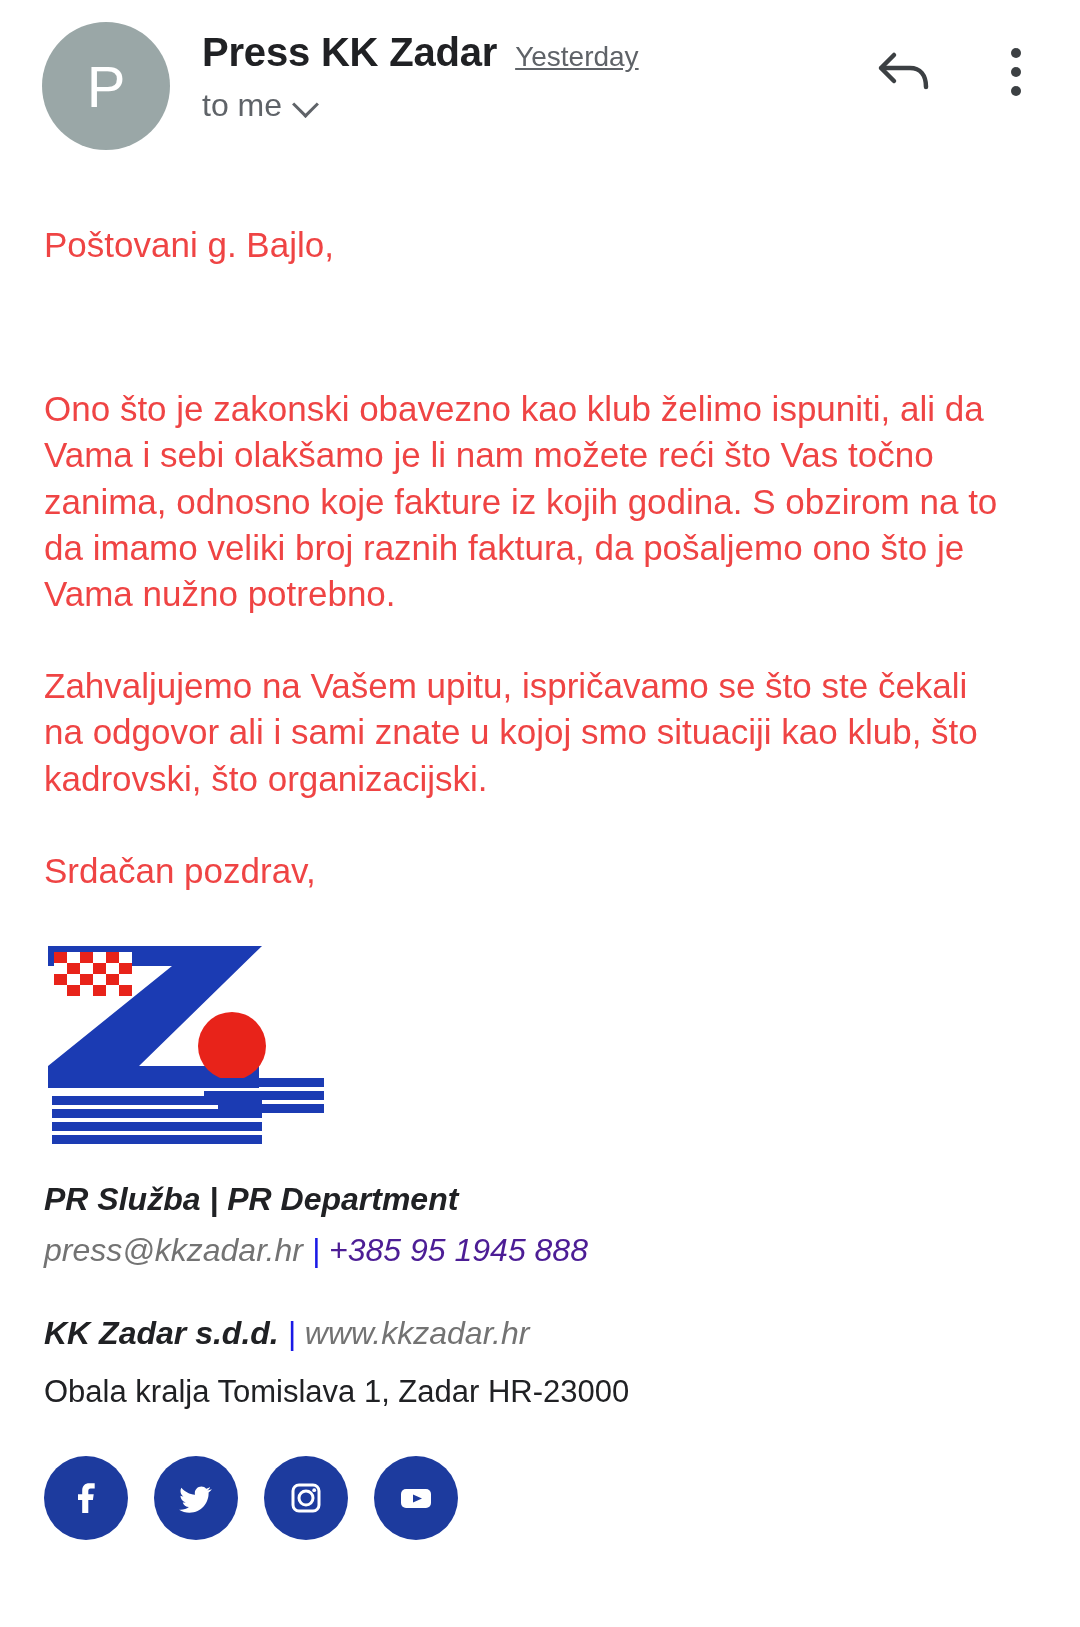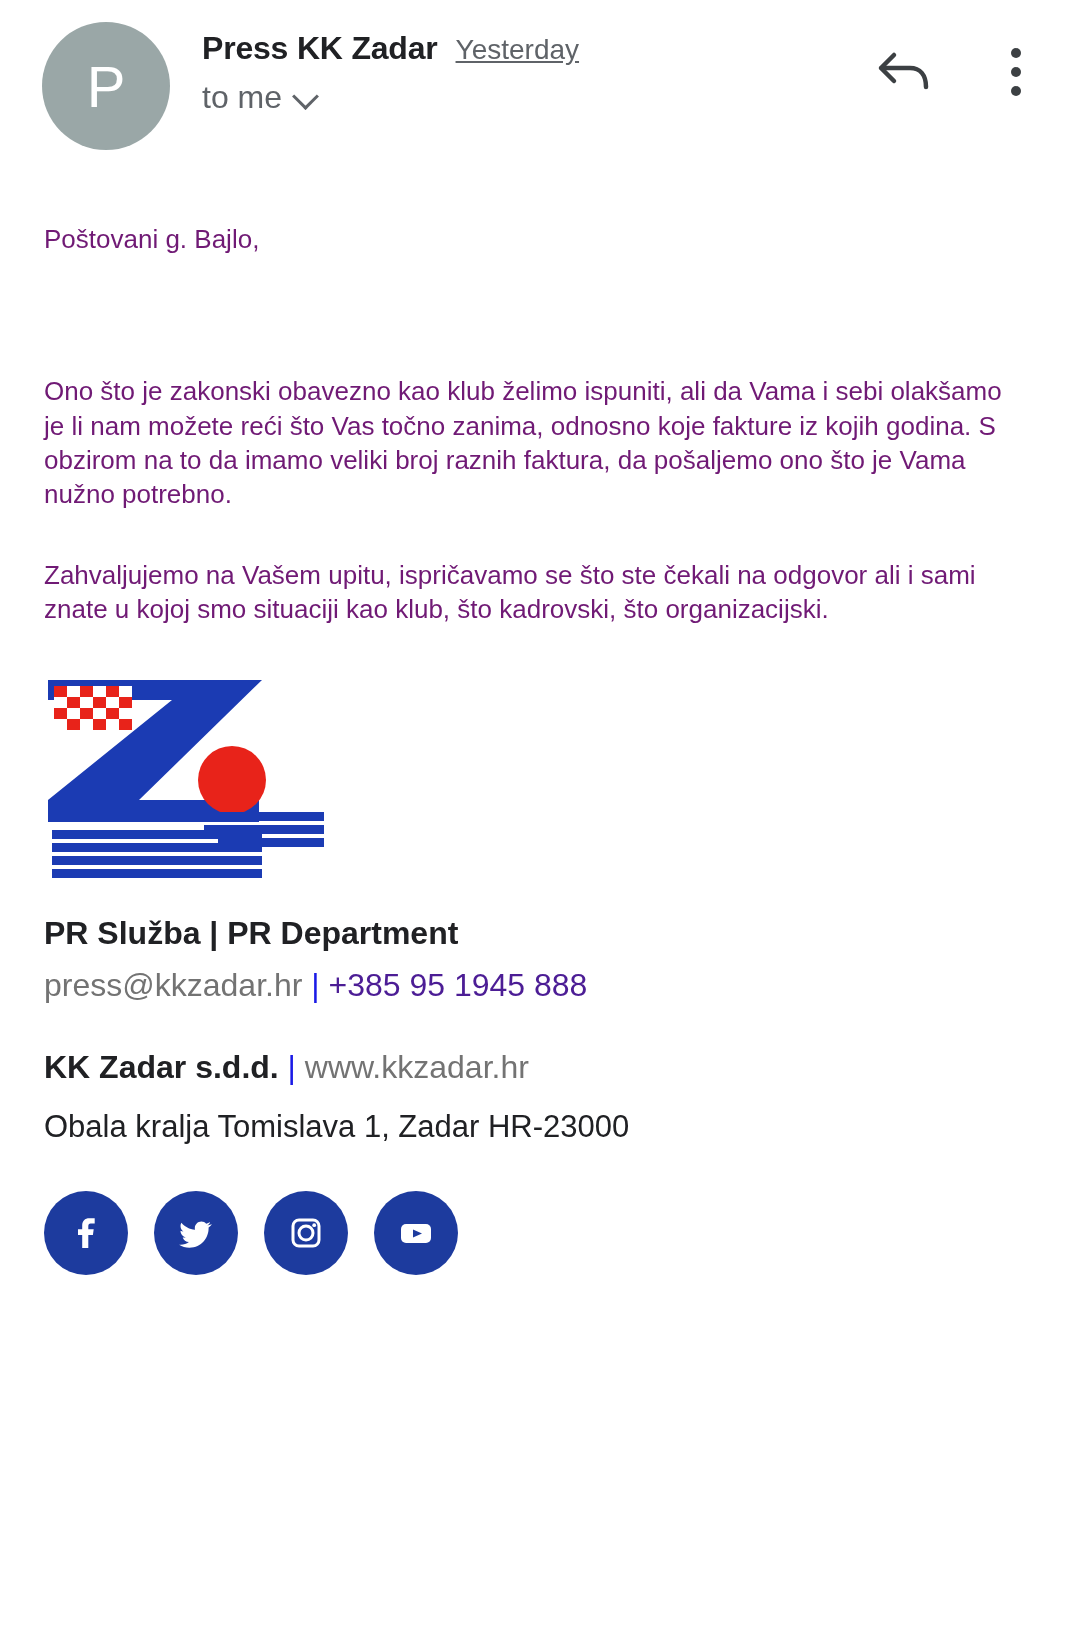--- a/index.html
+++ b/index.html
@@ -48,21 +48,21 @@
     margin-left: 32px;
     flex: 1 1 auto;
     padding-top: 8px;
   }
   .sender-line {
     display: flex;
     align-items: baseline;
     gap: 18px;
   }
   .sender-name {
-    font-size: 32px;
+    font-size: 40px;
     font-weight: 700;
     color: #202124;
     letter-spacing: -0.2px;
   }
   .timestamp {
     font-size: 28px;
     color: #5f6368;
     text-decoration: underline;
   }
   .recipient-line {
@@ -119,23 +119,23 @@
     width: 10px;
     height: 10px;
     border-radius: 50%;
     background: #3c4043;
     display: block;
   }
 
   
   .mail-body {
     padding: 62px 68px 0 44px;
-    font-size: 26px;
+    font-size: 35px;
     line-height: 1.32;
-    color: #701a75;
+    color: #ef4444;
   }
   .mail-body p {
     margin: 0 0 36px 0;
     max-width: 960px;
   }
   .greeting { margin-bottom: 118px !important; }
   .para-gap { margin-bottom: 46px !important; }
   .signoff-gap { margin-bottom: 30px !important; }
 
   
@@ -146,21 +146,21 @@
     position: relative;
   }
   .logo-wrap svg { display: block; }
 
   
   .signature {
     padding: 0 44px;
     font-size: 32px;
     line-height: 1.42;
   }
-  .sig-line { margin-bottom: 6px; white-space: nowrap; }
+  .sig-line { margin-bottom: 6px; white-space: nowrap; font-style: italic; }
   .sig-bold { font-weight: 700; color: #202124; }
   .sig-link { color: #737373; text-decoration: none; }
   .sig-sep { color: #1a1ae6; }
   .sig-plain { color: #4c1d95; }
   .sig-address {
     margin-top: 14px;
     font-size: 31px;
     color: #202124;
   }
   .sig-row2 { margin-top: 37px; }
@@ -218,20 +218,21 @@
             <i></i>
         </span>
       </div>
     </div>
   </div>
 
   <div class="mail-body">
     <p class="greeting">Poštovani g. Bajlo,</p>
     <p class="para-gap">Ono što je zakonski obavezno kao klub želimo ispuniti, ali da Vama i sebi olakšamo je li nam možete reći što Vas točno zanima, odnosno koje fakture iz kojih godina. S obzirom na to da imamo veliki broj raznih faktura, da pošaljemo ono što je Vama nužno potrebno.</p>
     <p class="para-gap">Zahvaljujemo na Vašem upitu, ispričavamo se što ste čekali na odgovor ali i sami znate u kojoj smo situaciji kao klub, što kadrovski, što organizacijski.</p>
+    <p class="signoff-gap">Srdačan pozdrav,</p>
   </div>
 
   <div class="logo-wrap">
     <svg width="280" height="215" viewBox="0 0 280 215" aria-hidden="true">
 
       <polygon points="4,8 218,8 95,128 215,128 215,150 4,150 4,128 128,28 4,28" fill="#1b3bb3"></polygon>
 
       <g>
         <rect x="10" y="14" width="78" height="44" fill="#ffffff"></rect>
         <g fill="#e8231a">

